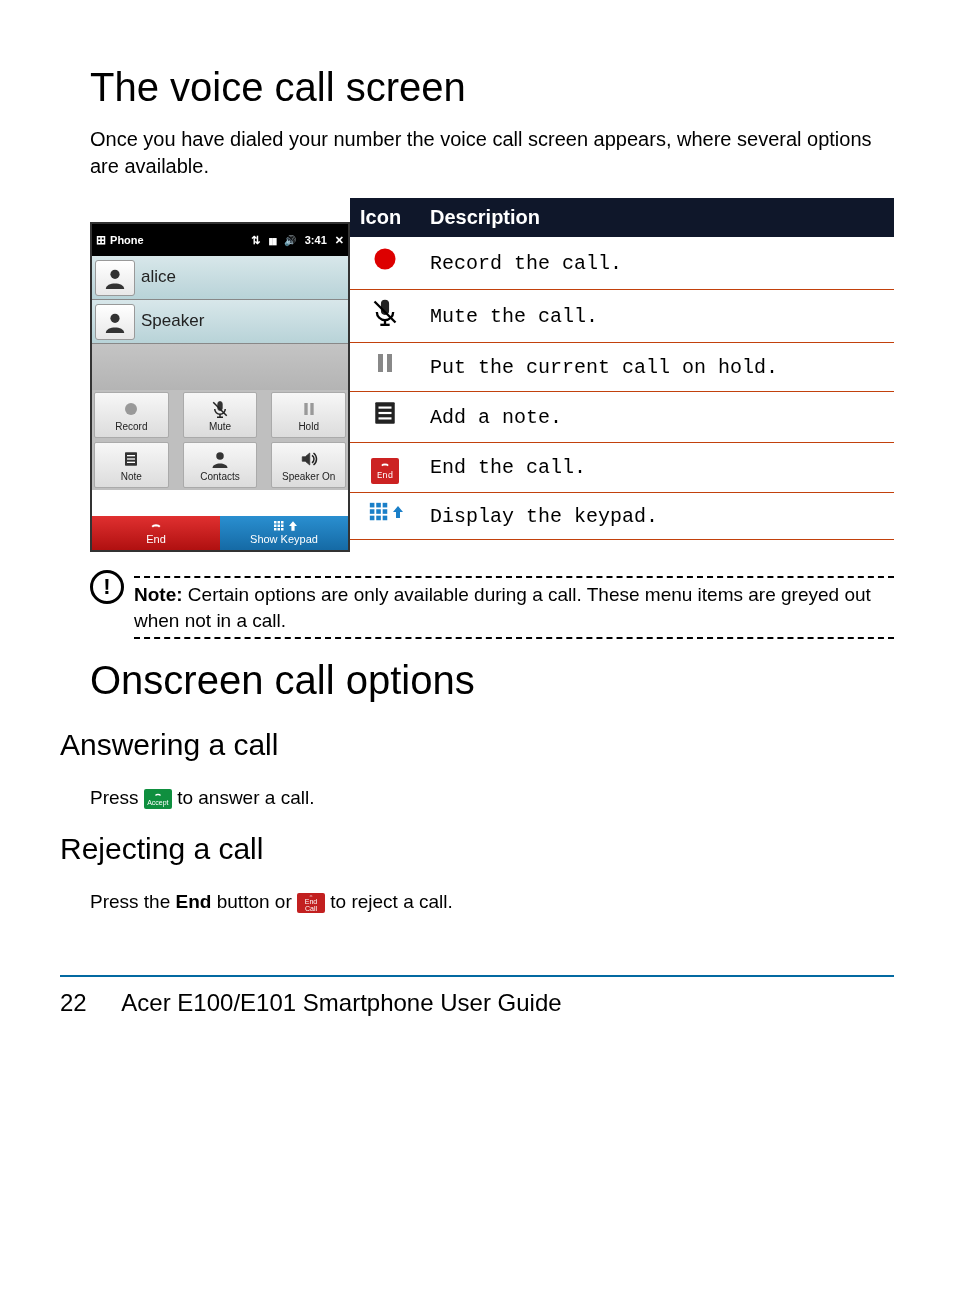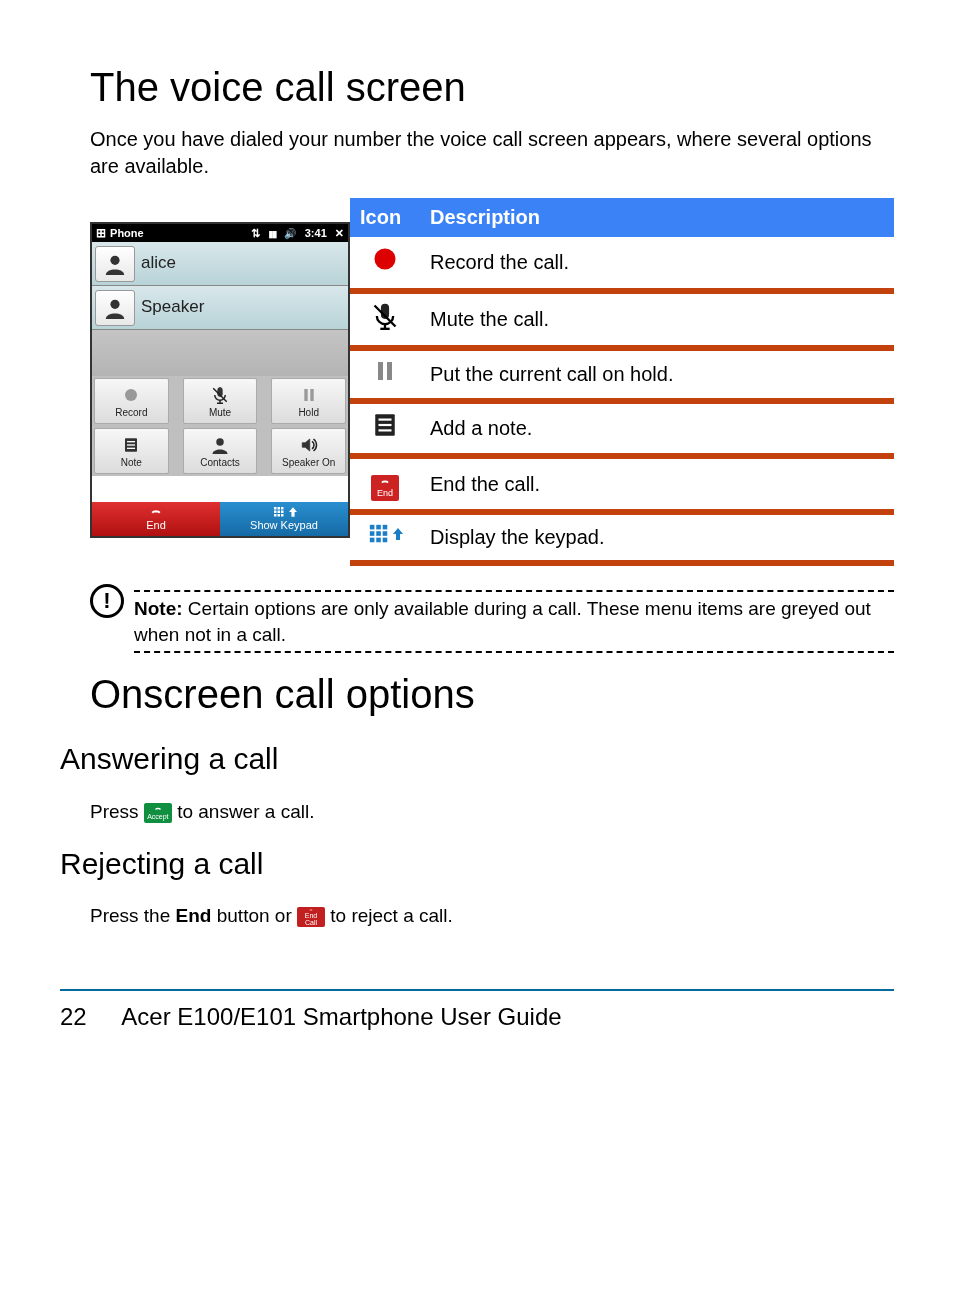--- a/index.html
+++ b/index.html
@@ -41,21 +41,21 @@
   }
   .phone .statusbar {
     background: #000;
     color: #fff;
     display: flex;
     align-items: center;
     justify-content: space-between;
     font-size: 11px;
     font-weight: bold;
     padding: 2px 4px;
-    height: 18px;
+    height: 32px;
   }
   .statusbar .left { display:flex; align-items:center; gap:4px; }
   .statusbar .right { display:flex; align-items:center; gap:8px; }
   .win-icon::before { content:"⊞"; font-size:12px; }
   .sig-icon::before { content:"⇅"; font-size:11px; }
   .bars-icon::before { content:"▮▮"; font-size:9px; letter-spacing:-1px;}
   .spk-icon::before { content:"🔊"; font-size:10px;}
   .close-x::before { content:"✕"; font-size:11px; font-weight:bold;}
   .call-row {
     display:flex;
@@ -117,32 +117,33 @@
     font-size:11px;
   }
   .white-gap { height:26px; background:#fff; }
   
   .icon-table {
     flex:1;
     border-collapse: collapse;
     margin-left: 0;
   }
   .icon-table th {
-    background:#3b82f6;
+    background:#0f172a;
     color:#fff;
     text-align:left;
     padding:6px 10px;
     font-size:20px;
     font-weight:bold;
   }
   .icon-table td {
     padding:8px 10px;
-    border-bottom:6px solid #c2410c;
+    border-bottom:1px solid #c2410c;
     font-size:20px;
     vertical-align:middle;
+    font-family:Liberation Mono, monospace;
   }
   .icon-table td.icon-cell {
     width:70px;
     text-align:center;
   }
   
   .note-block {
     margin: 24px 0 14px 30px;
     position: relative;
   }

